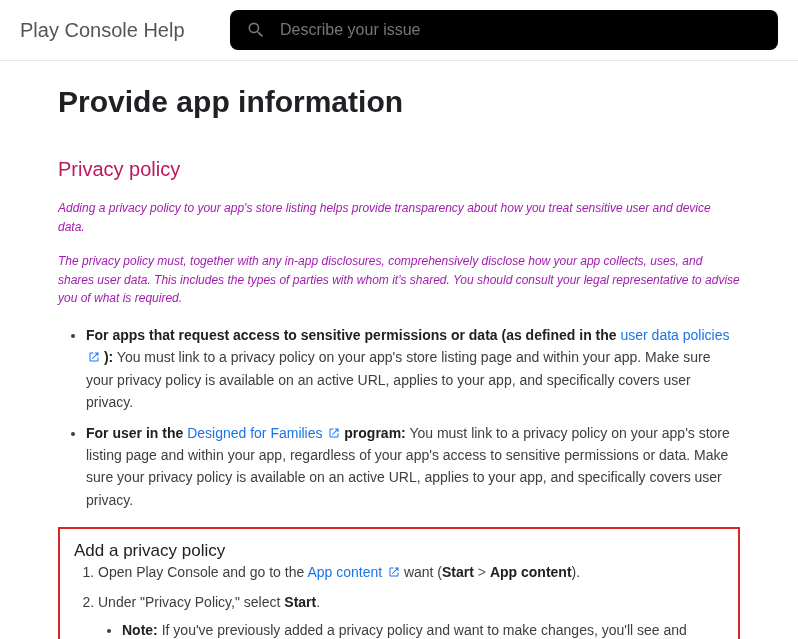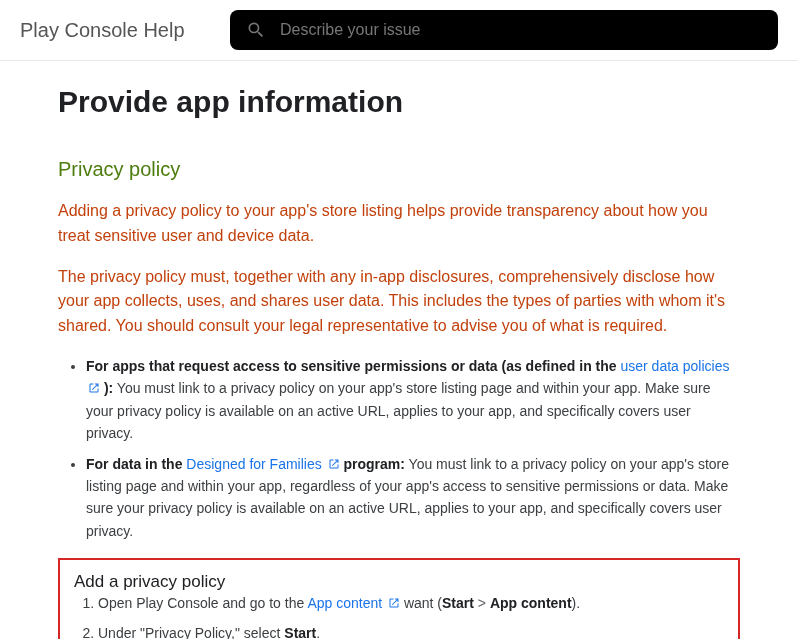--- a/index.html
+++ b/index.html
@@ -5,22 +5,22 @@
 * { box-sizing: border-box; margin: 0; padding: 0; }
 body { font-family: Arial, Helvetica, sans-serif; color: #3c4043; background: #fff; width: 798px; }
 .header { display: flex; align-items: center; padding: 10px 20px; border-bottom: 1px solid #e8e8e8; }
 .header-title { font-size: 20px; color: #555; font-weight: 400; min-width: 180px; }
 .search-box { flex: 1; display: flex; align-items: center; background: #000000; border-radius: 8px; padding: 10px 16px; margin-left: 30px; max-width: 560px; }
 .search-box svg { flex-shrink: 0; }
 .search-input { border: none; background: transparent; font-size: 16px; color: #5f6368; outline: none; margin-left: 14px; width: 100%; }
 .search-input::placeholder { color: #777; }
 .content { padding: 24px 58px 30px 58px; }
 .page-title { font-size: 30px; color: #202124; font-weight: 700; margin-bottom: 24px; }
-.section-title { font-size: 20px; color: #4d7c0f; font-weight: 400; margin-bottom: 18px; margin-top: 39px; }
-.para { font-size: 16px; line-height: 1.55; color: #c2410c; margin-bottom: 16px; }
+.section-title { font-size: 20px; color: #be185d; font-weight: 400; margin-bottom: 18px; margin-top: 39px; }
+.para { font-size: 12px; line-height: 1.55; color: #a21caf; margin-bottom: 16px; font-style: italic; }
 ul.bullets { list-style: disc; padding-left: 28px; margin-bottom: 16px; }
 ul.bullets > li { font-size: 14px; line-height: 1.6; color: #3c4043; margin-bottom: 8px; }
 .bold { font-weight: 700; color: #202124; }
 .link { color: #1a73e8; text-decoration: none; }
 .ext-icon { display: inline-block; vertical-align: -1px; margin-left: 2px; }
 .callout { border: 2px solid #d62626; padding: 12px 14px 14px 14px; margin-top: 8px; }
 .sub-title { font-size: 17px; color: #202124; font-weight: 400; }
 ol.steps { list-style: decimal; padding-left: 24px; }
 ol.steps > li { font-size: 14px; line-height: 1.7; color: #3c4043; margin-bottom: 6px; }
 ul.inner { list-style: disc; padding-left: 24px; margin-top: 4px; }
@@ -47,21 +47,21 @@
   <p class="para">Adding a privacy policy to your app's store listing helps provide transparency about how you treat sensitive user and device data.</p>
   <p class="para">The privacy policy must, together with any in-app disclosures, comprehensively disclose how your app collects, uses, and shares user data. This includes the types of parties with whom it's shared. You should consult your legal representative to advise you of what is required.</p>
 
   <ul class="bullets">
     <li>
       <span class="bold">For apps that request access to sensitive permissions or data (as defined in the </span><a class="link" href="#"><span>user data policies</span> <svg class="ext-icon" width="12" height="12" viewBox="0 0 24 24" fill="#1a73e8">
             <path d="M19 19H5V5h6V3H5a2 2 0 0 0-2 2v14a2 2 0 0 0 2 2h14a2 2 0 0 0 2-2v-6h-2v6zM14 3v2h3.59l-9.83 9.83 1.41 1.41L19 6.41V10h2V3h-7z"></path>
           </svg></a><span class="bold"> ):</span><span> You must link to a privacy policy on your app's store listing page and within your app. Make sure your privacy policy is available on an active URL, applies to your app, and specifically covers user privacy.</span>
     </li>
     <li>
-      <span class="bold">For data in the </span><a class="link" href="#"><span>Designed for Families</span> <svg class="ext-icon" width="12" height="12" viewBox="0 0 24 24" fill="#1a73e8">
+      <span class="bold">For user in the </span><a class="link" href="#"><span>Designed for Families</span> <svg class="ext-icon" width="12" height="12" viewBox="0 0 24 24" fill="#1a73e8">
             <path d="M19 19H5V5h6V3H5a2 2 0 0 0-2 2v14a2 2 0 0 0 2 2h14a2 2 0 0 0 2-2v-6h-2v6zM14 3v2h3.59l-9.83 9.83 1.41 1.41L19 6.41V10h2V3h-7z"></path>
           </svg></a><span class="bold">  program:</span><span> You must link to a privacy policy on your app's store listing page and within your app, regardless of your app's access to sensitive permissions or data. Make sure your privacy policy is available on an active URL, applies to your app, and specifically covers user privacy.</span>
     </li>
   </ul>
 
   <div class="callout">
     <h3 class="sub-title">Add a privacy policy</h3>
     <ol class="steps">
       <li>
         <span>Open Play Console and go to the </span><a class="link" href="#"><span>App content</span> <svg class="ext-icon" width="12" height="12" viewBox="0 0 24 24" fill="#1a73e8">

